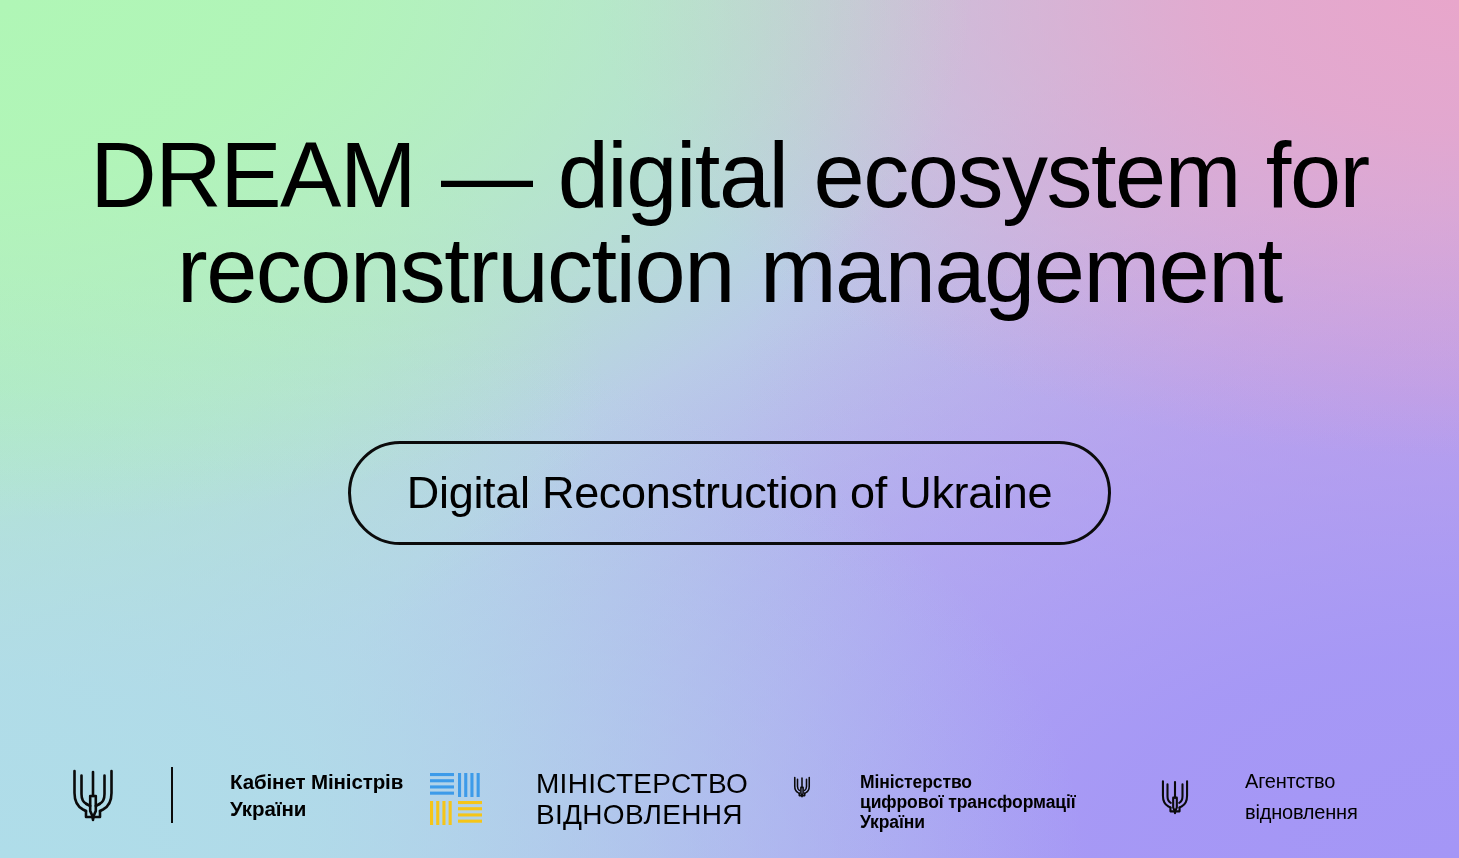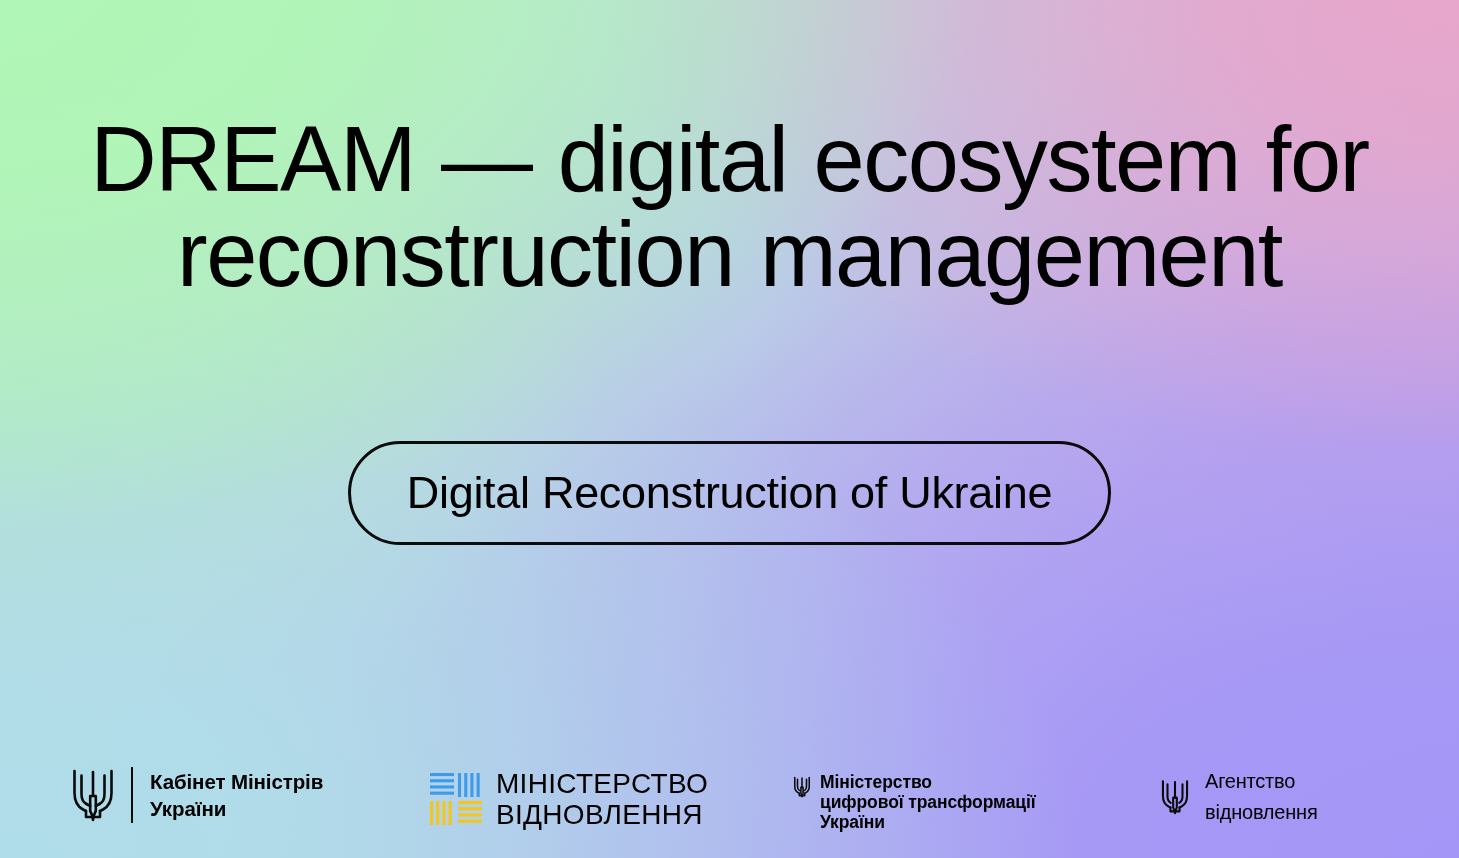--- a/index.html
+++ b/index.html
@@ -34,21 +34,21 @@
 
   
   .headline-block {
     position: absolute;
     top: 112px;
     left: 0;
     width: 1459px;
     text-align: center;
   }
   .headline {
-    margin: 0;
+    margin: 16px;
     padding: 0 40px;
     font-family: "Liberation Sans", sans-serif;
     font-size: 92px;
     line-height: 95px;
     font-weight: 400;
     letter-spacing: -1.5px;
     color: #000000;
     word-spacing: 2px;
   }
 
@@ -88,20 +88,21 @@
     left: 0;
     top: 756px;
     width: 1459px;
     height: 102px;
   }
   .logo {
     position: absolute;
     display: flex;
     align-items: center;
     color: #000000;
+    gap: 40px;
   }
 
   
   .logo-cmu { left: 70px; top: 10px; }
   .logo-cmu .tryzub { width: 46px; height: 58px; flex: 0 0 auto; }
   .logo-cmu .divider {
     width: 2px;
     height: 56px;
     background: #0b0b0b;
     margin: 0 17px 0 15px;

